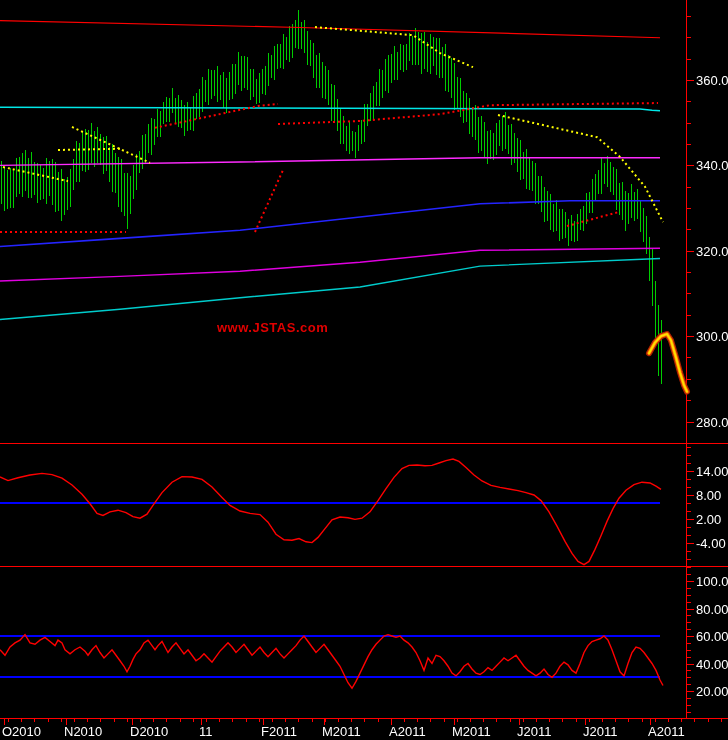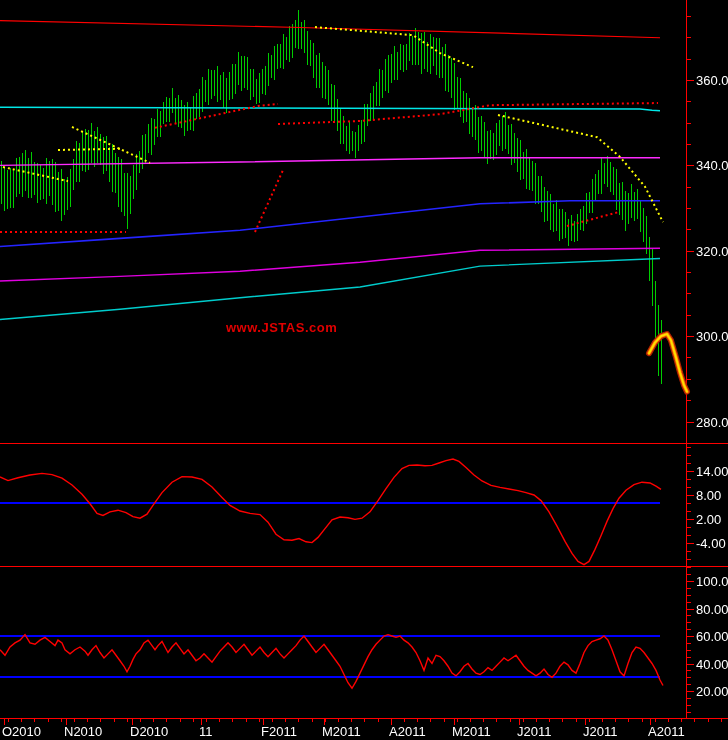--- a/index.html
+++ b/index.html
@@ -1,19 +1,19 @@
 <!DOCTYPE html>
 <html><head>
 <meta charset="utf-8">
 <style>
   html,body{margin:0;padding:0;background:#000;width:728px;height:740px;overflow:hidden;}
   #stage{position:relative;width:728px;height:740px;background:#000;
          font-family:"Liberation Sans",sans-serif;}
   #chart-svg{position:absolute;left:0;top:0;}
-  #watermark{position:absolute;left:226px;top:320px;color:#e00000;
+  #watermark{position:absolute;left:217px;top:320px;color:#e00000;
              font-size:13px;font-weight:bold;letter-spacing:.5px;
              font-family:"Liberation Sans",sans-serif;}
   text{font-family:"Liberation Sans",sans-serif;}
 </style>
 </head>
 <body>
 
 <div id="stage">
   <svg id="chart-svg" width="728" height="740">
       <line x1="0" y1="443.5" x2="728" y2="443.5" stroke="#ff0000" stroke-width="1" shape-rendering="crispEdges"></line>

